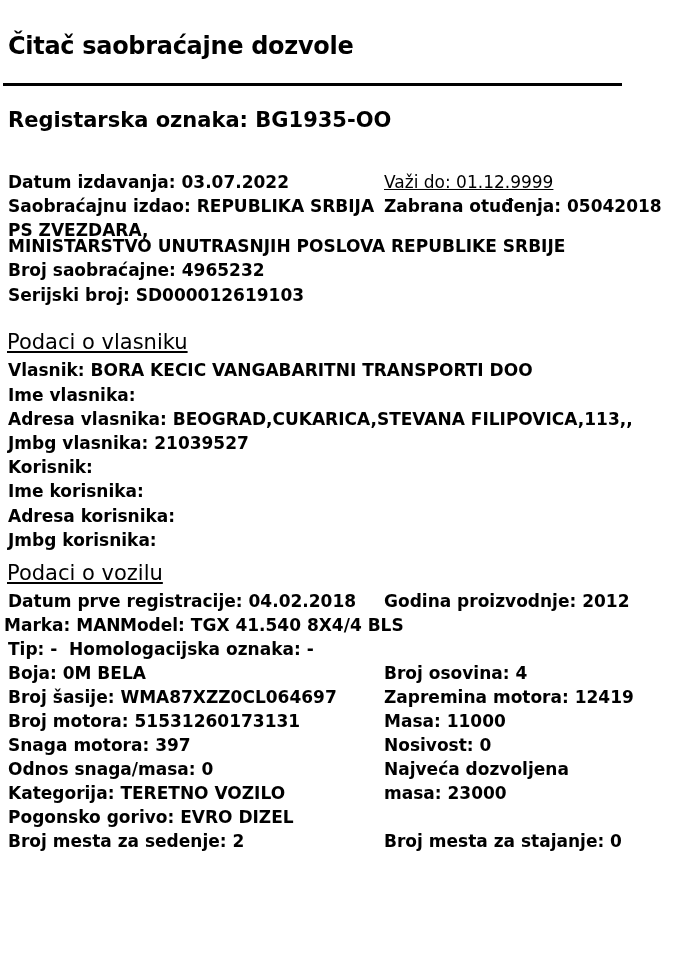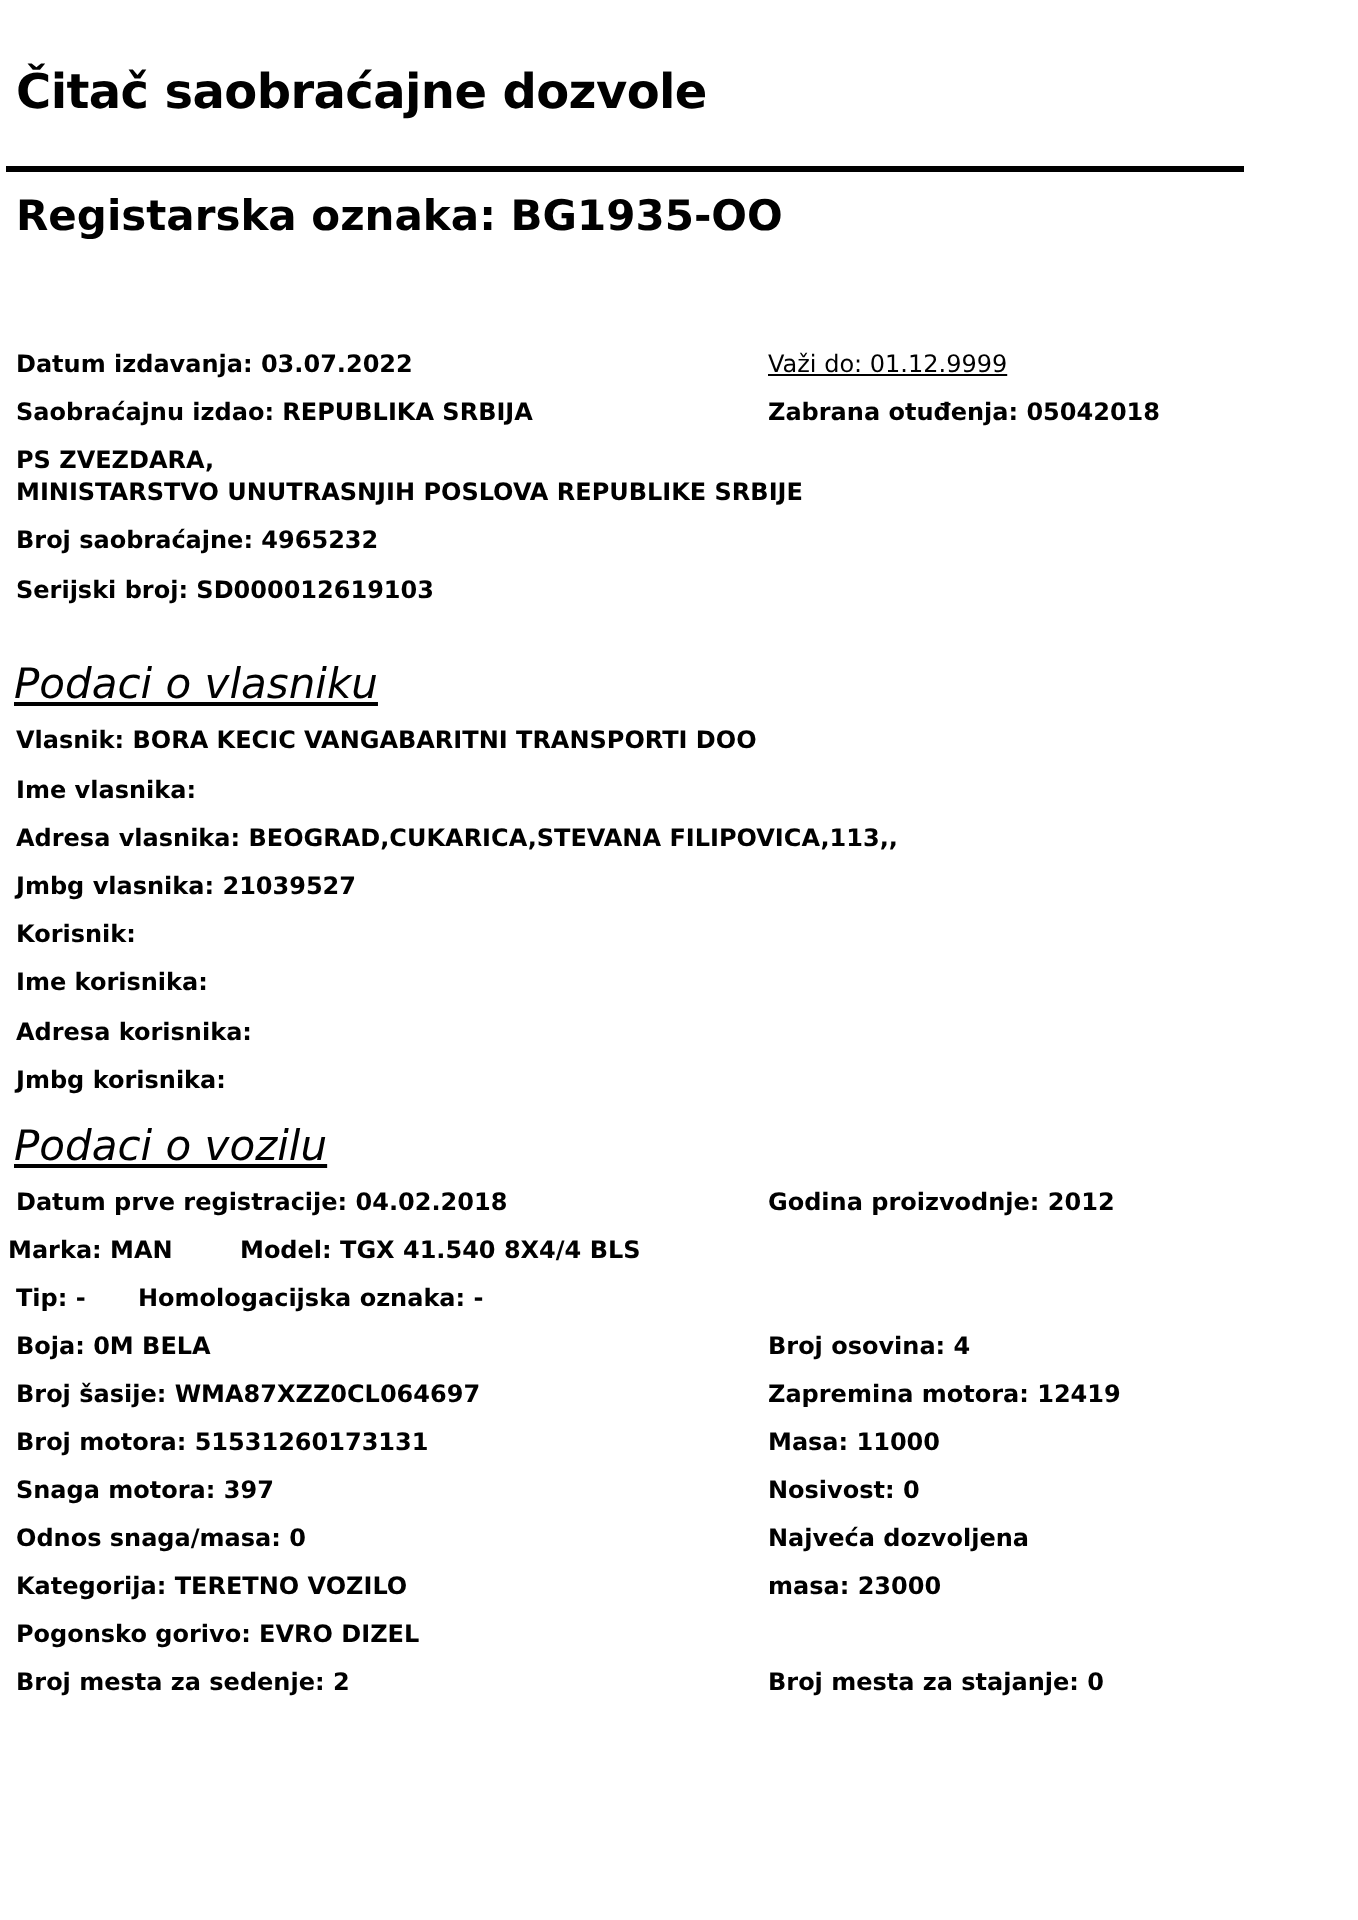--- a/index.html
+++ b/index.html
@@ -3,24 +3,24 @@
 <meta charset="utf-8">
 <style>
   html, body { margin: 0; padding: 0; background: #ffffff; }
   body {
     width: 679px; height: 960px; position: relative; overflow: hidden;
     font-family: "DejaVu Sans", sans-serif; color: #000;
   }
   .abs { position: absolute; white-space: nowrap; }
   .title { left: 8px; top: 32px; font-size: 24px; font-weight: bold; letter-spacing: -0.3px; }
   .rule { left: 3px; top: 83px; width: 619px; height: 3px; background: #000; }
-  .reg { left: 8px; top: 96px; font-size: 21px; font-weight: bold; }
-  .f { font-size: 12px; font-weight: bold; line-height: 16px; }
+  .reg { left: 8px; top: 108px; font-size: 21px; font-weight: bold; }
+  .f { font-size: 17px; font-weight: bold; line-height: 16px; }
   .u { text-decoration: underline; font-weight: normal; }
-  .sect { font-size: 21px; font-weight: normal; text-decoration: underline; left: 7px; font-style: italic; }
+  .sect { font-size: 21px; font-weight: normal; text-decoration: underline; left: 7px; }
 </style>
 </head>
 <body>
 
 <div class="abs title">Čitač saobraćajne dozvole</div>
 <div class="abs rule"></div>
 <div class="abs reg">Registarska oznaka: BG1935-OO</div>
 
 <div class="abs f" style="left:8px;top:174px">Datum izdavanja: 03.07.2022</div>
 <div class="abs f u" style="left:384px;top:174px">Važi do: 01.12.9999</div>

